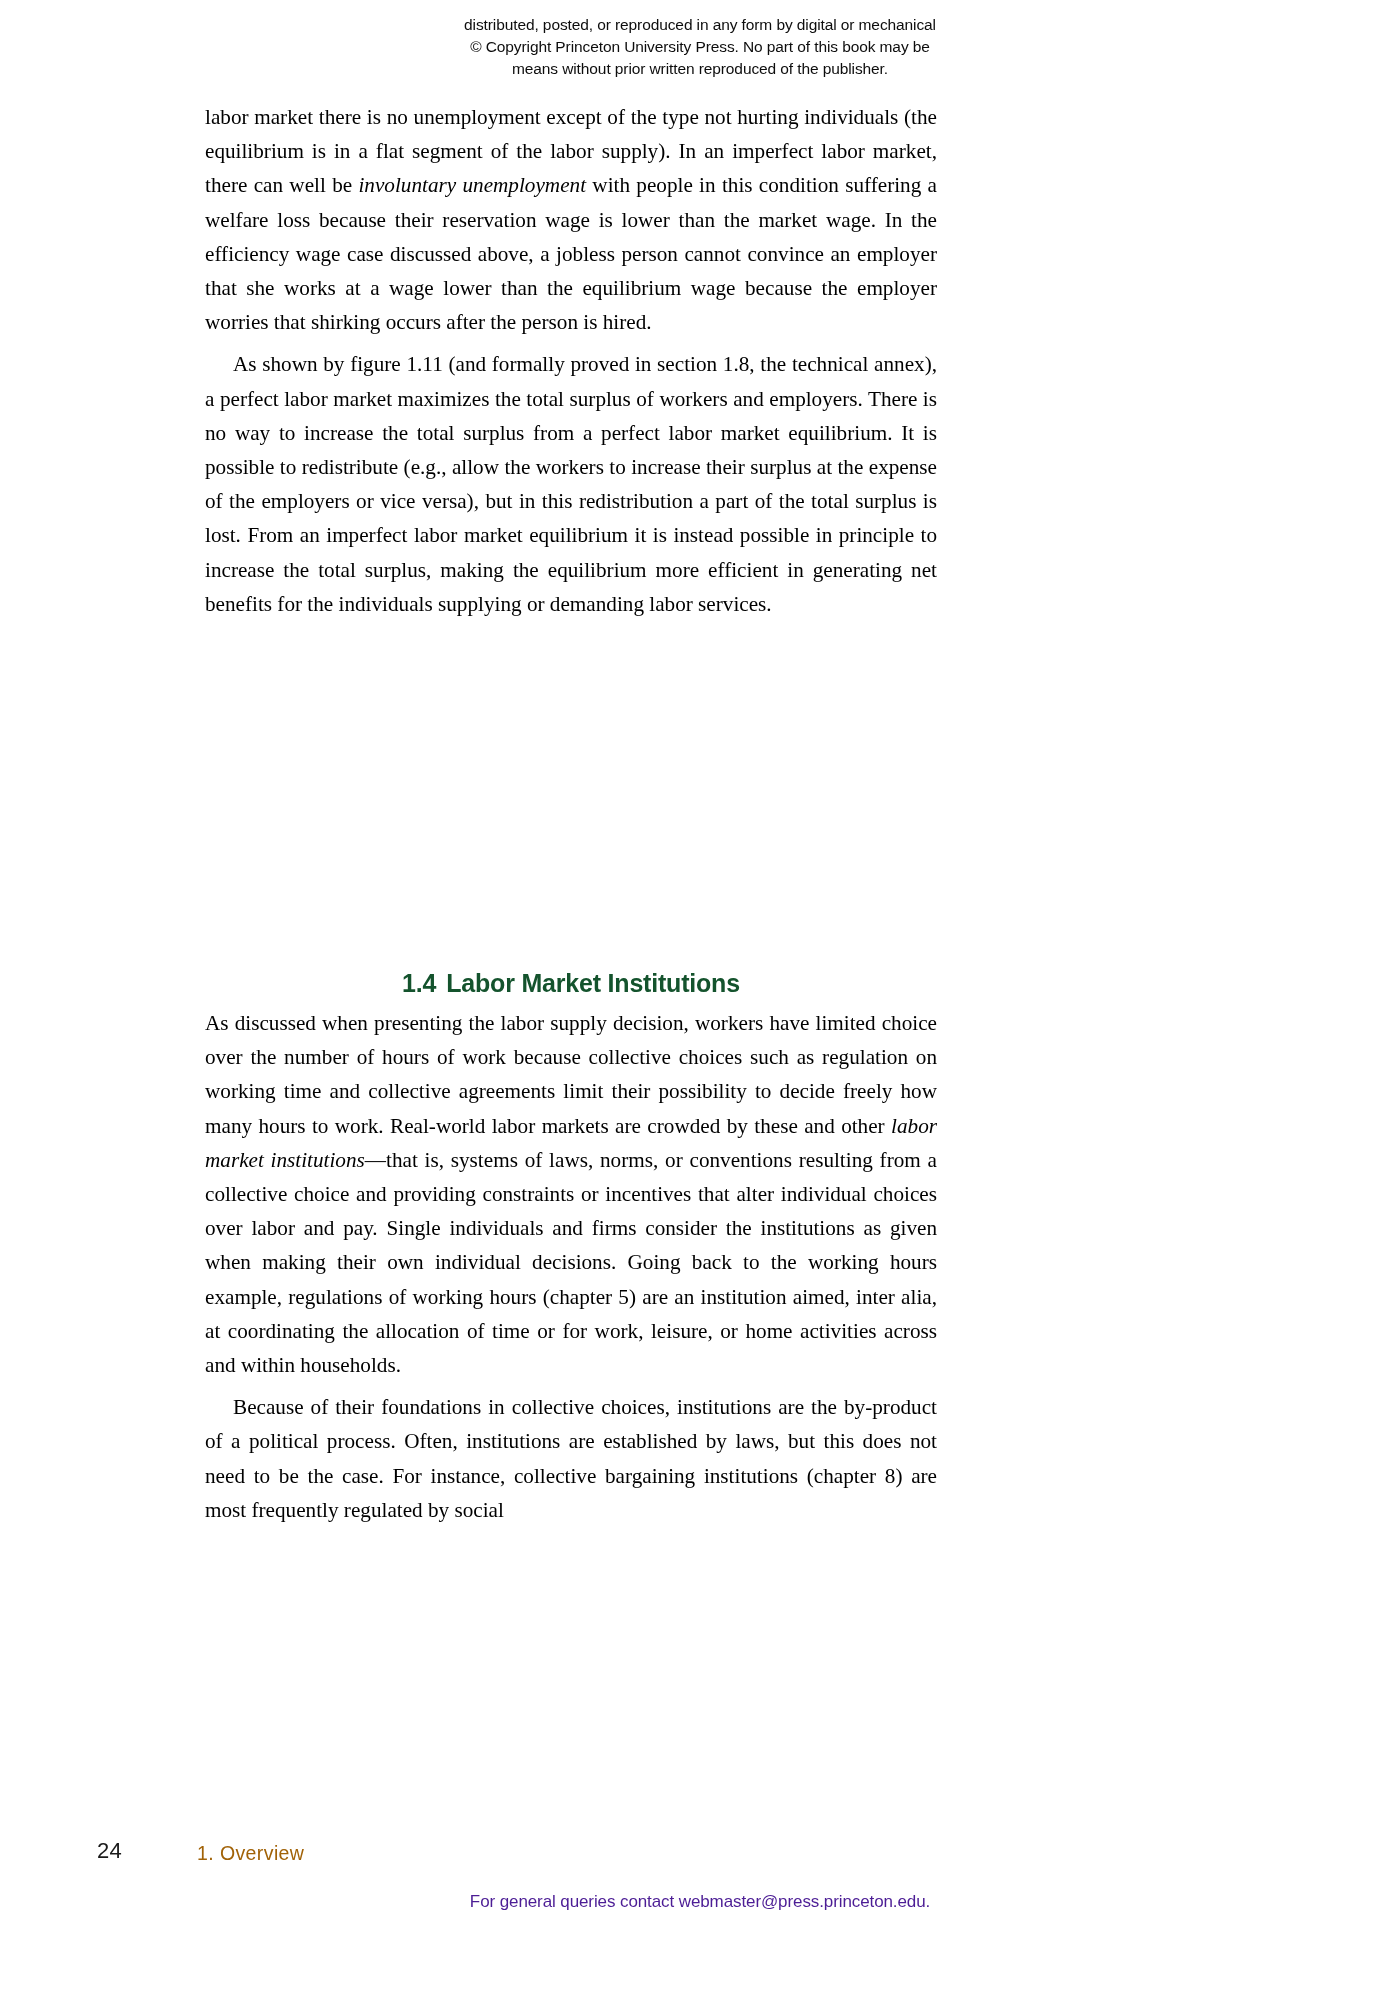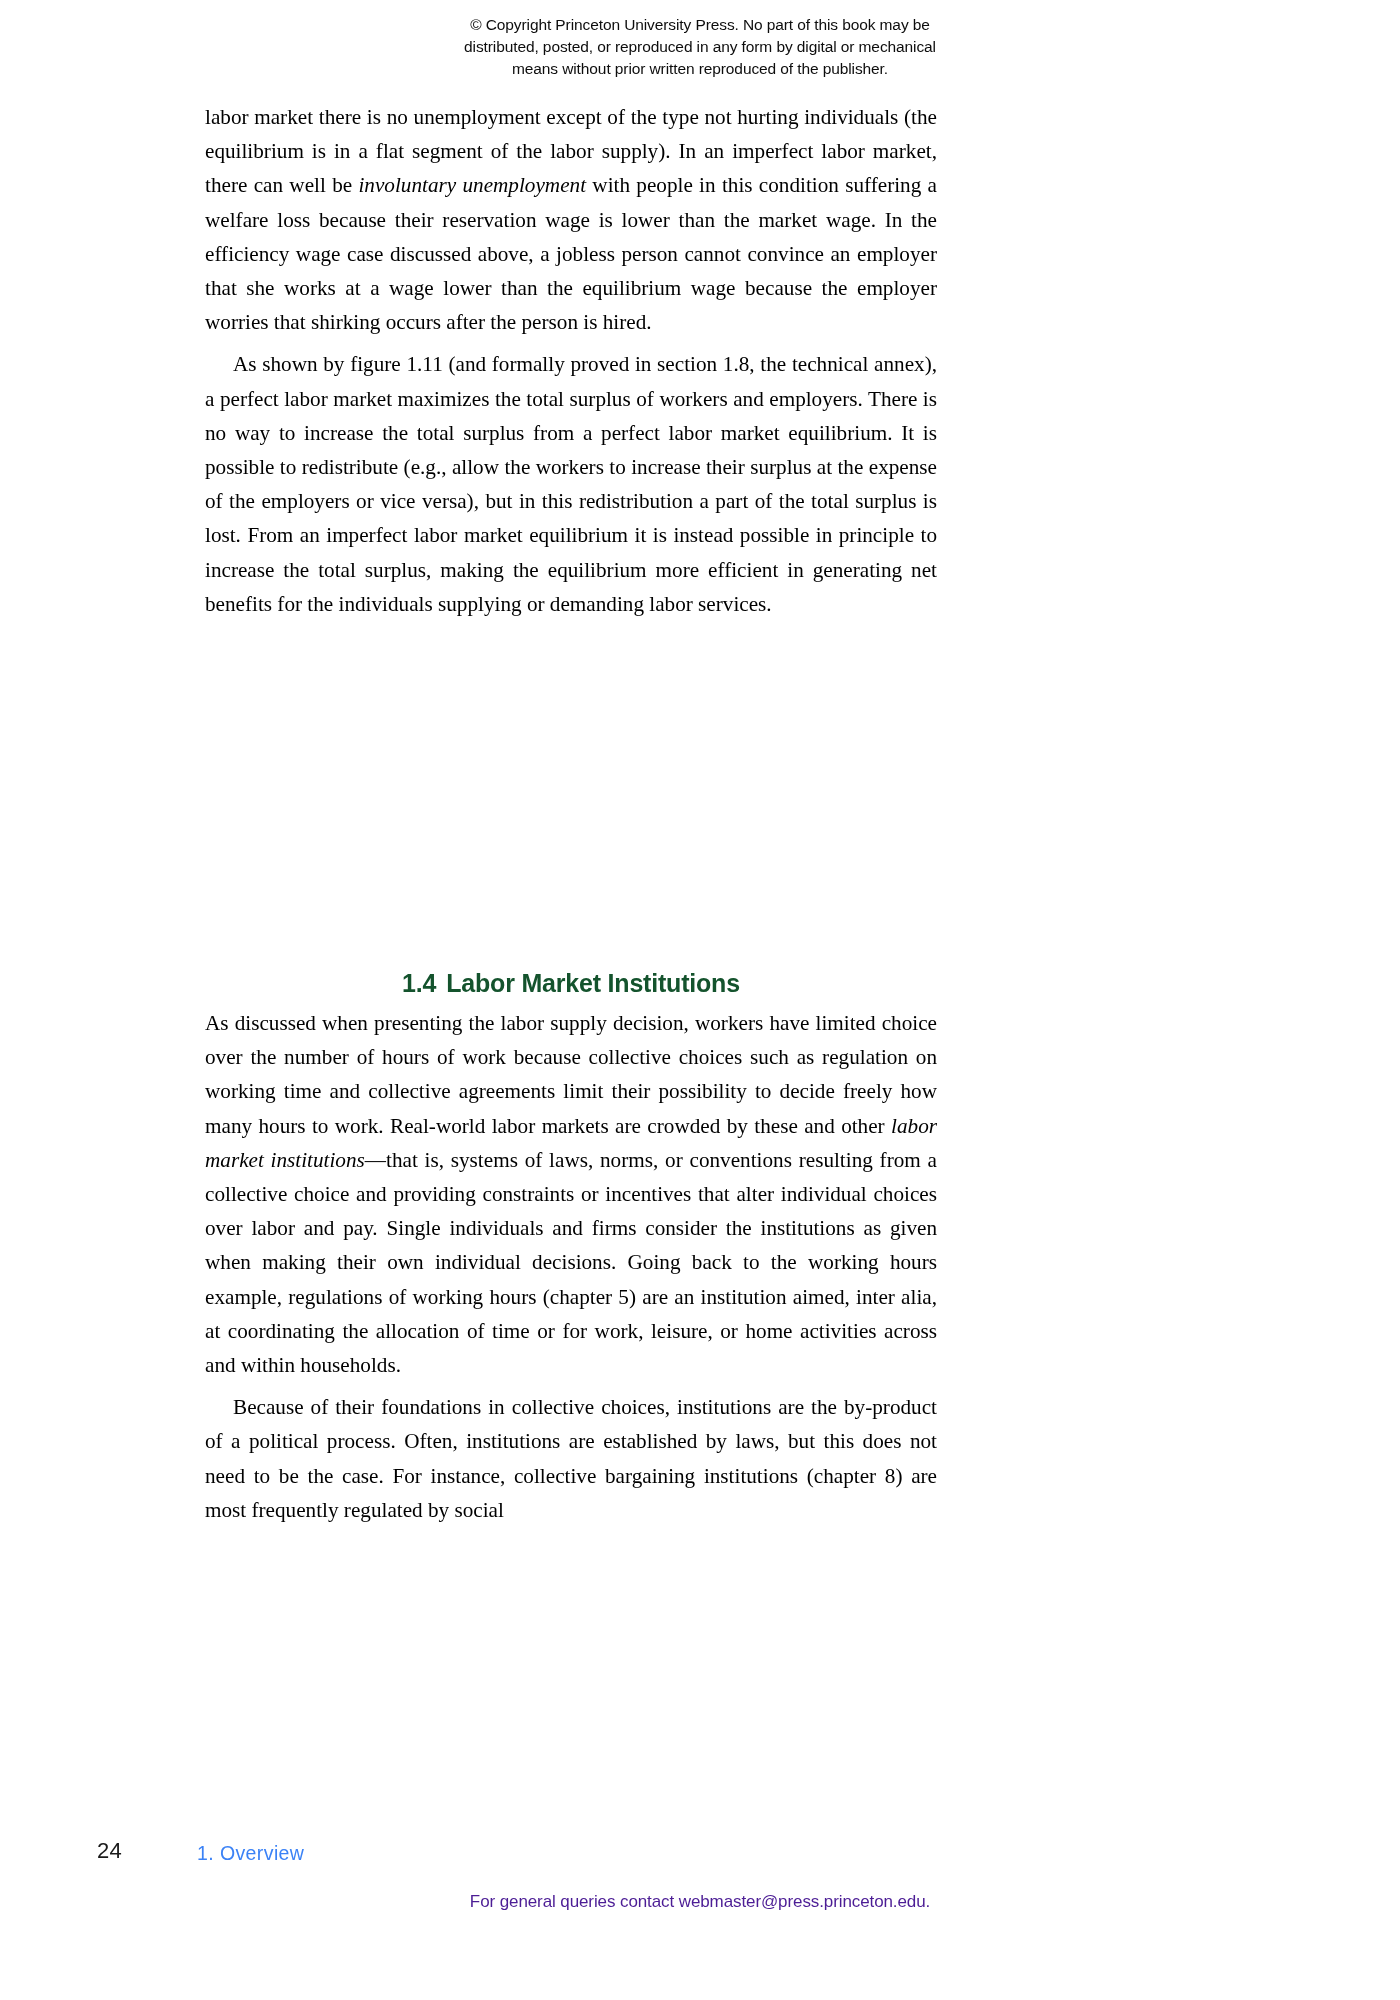--- a/index.html
+++ b/index.html
@@ -92,21 +92,21 @@
     font-size: 22px;
     color: #1a1a1a;
     letter-spacing: 0.3px;
   }
   .running-head {
     position: absolute;
     left: 197px;
     top: 1842px;
     font-family: "Liberation Sans", sans-serif;
     font-size: 19.5px;
-    color: #3b82f6;
+    color: #a16207;
     letter-spacing: 0.4px;
   }
 
   .queries {
     position: absolute;
     left: 0;
     top: 1892px;
     width: 1400px;
     text-align: center;
     font-family: "Liberation Sans", sans-serif;
@@ -114,22 +114,22 @@
     color: #4c1d95;
     letter-spacing: -0.1px;
   }
 </style>
 </head>
 <body>
 
 <div class="page">
 
   <div class="copyright">
+    <div>distributed, posted, or reproduced in any form by digital or mechanical</div>
     <div>© Copyright Princeton University Press. No part of this book may be</div>
-    <div>distributed, posted, or reproduced in any form by digital or mechanical</div>
     <div>means without prior written reproduced of the publisher.</div>
   </div>
 
   <div class="column">
     <p class="body">labor market there is no unemployment except of the type not hurting individuals (the equilibrium is in a flat segment of the labor supply). In an imperfect labor market, there can well be <i>involuntary unemployment</i> with people in this condition suffering a welfare loss because their reservation wage is lower than the market wage. In the efficiency wage case discussed above, a jobless person cannot convince an employer that she works at a wage lower than the equilibrium wage because the employer worries that shirking occurs after the person is hired.</p>
     <p class="body indent">As shown by figure 1.11 (and formally proved in section 1.8, the technical annex), a perfect labor market maximizes the total surplus of workers and employers. There is no way to increase the total surplus from a perfect labor market equilibrium. It is possible to redistribute (e.g., allow the workers to increase their surplus at the expense of the employers or vice versa), but in this redistribution a part of the total surplus is lost. From an imperfect labor market equilibrium it is instead possible in principle to increase the total surplus, making the equilibrium more efficient in generating net benefits for the individuals supplying or demanding labor services.</p>
   </div>
 
   <div class="section-heading">
     <span class="num">1.4</span><span>Labor Market Institutions</span>

